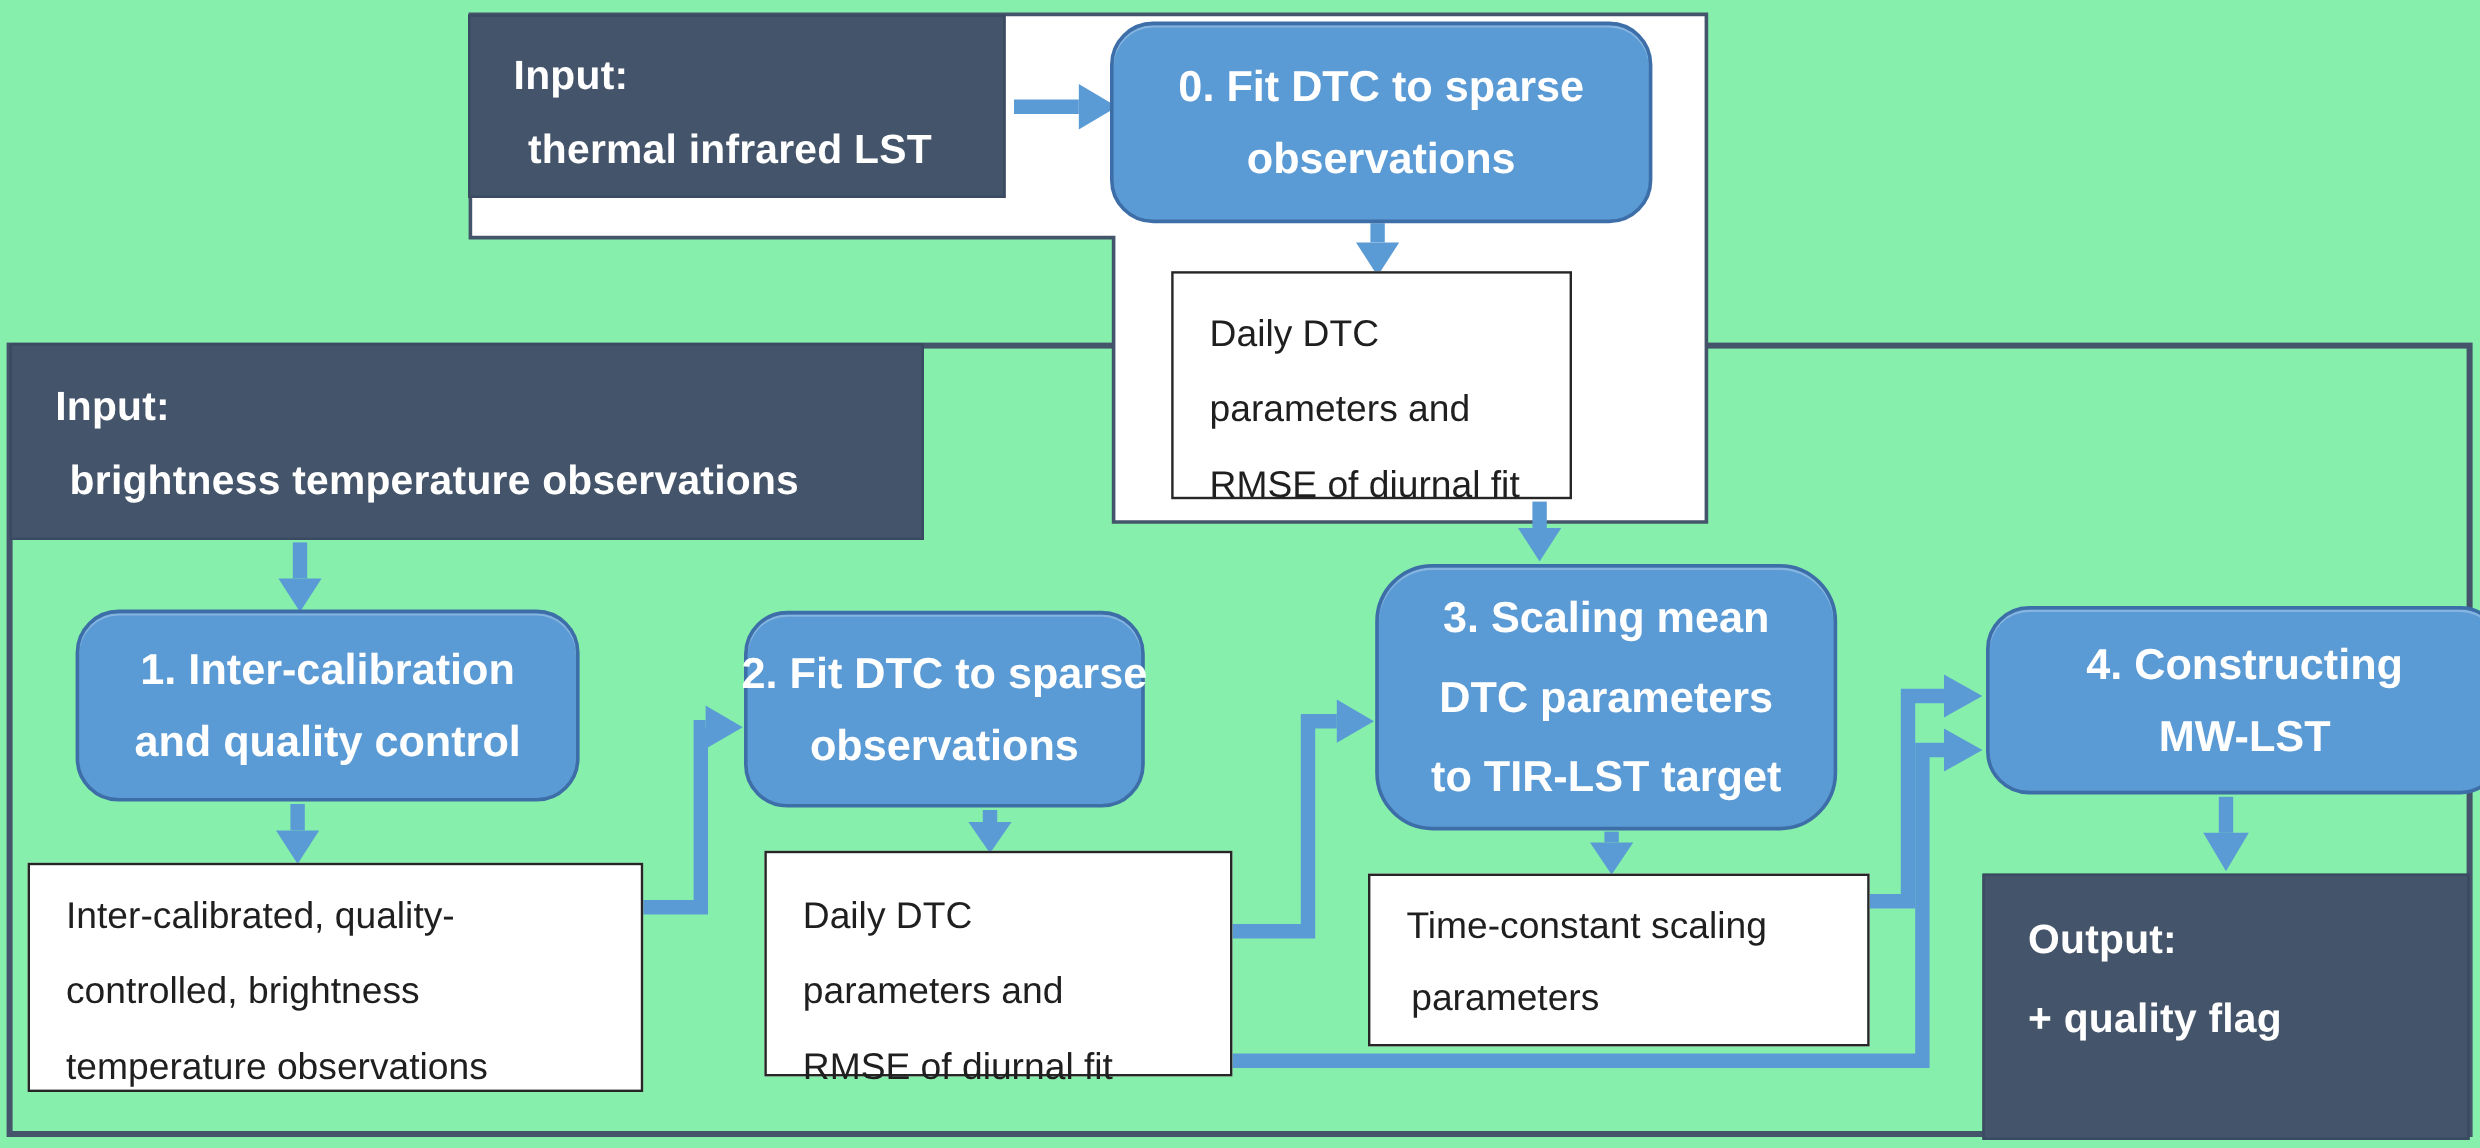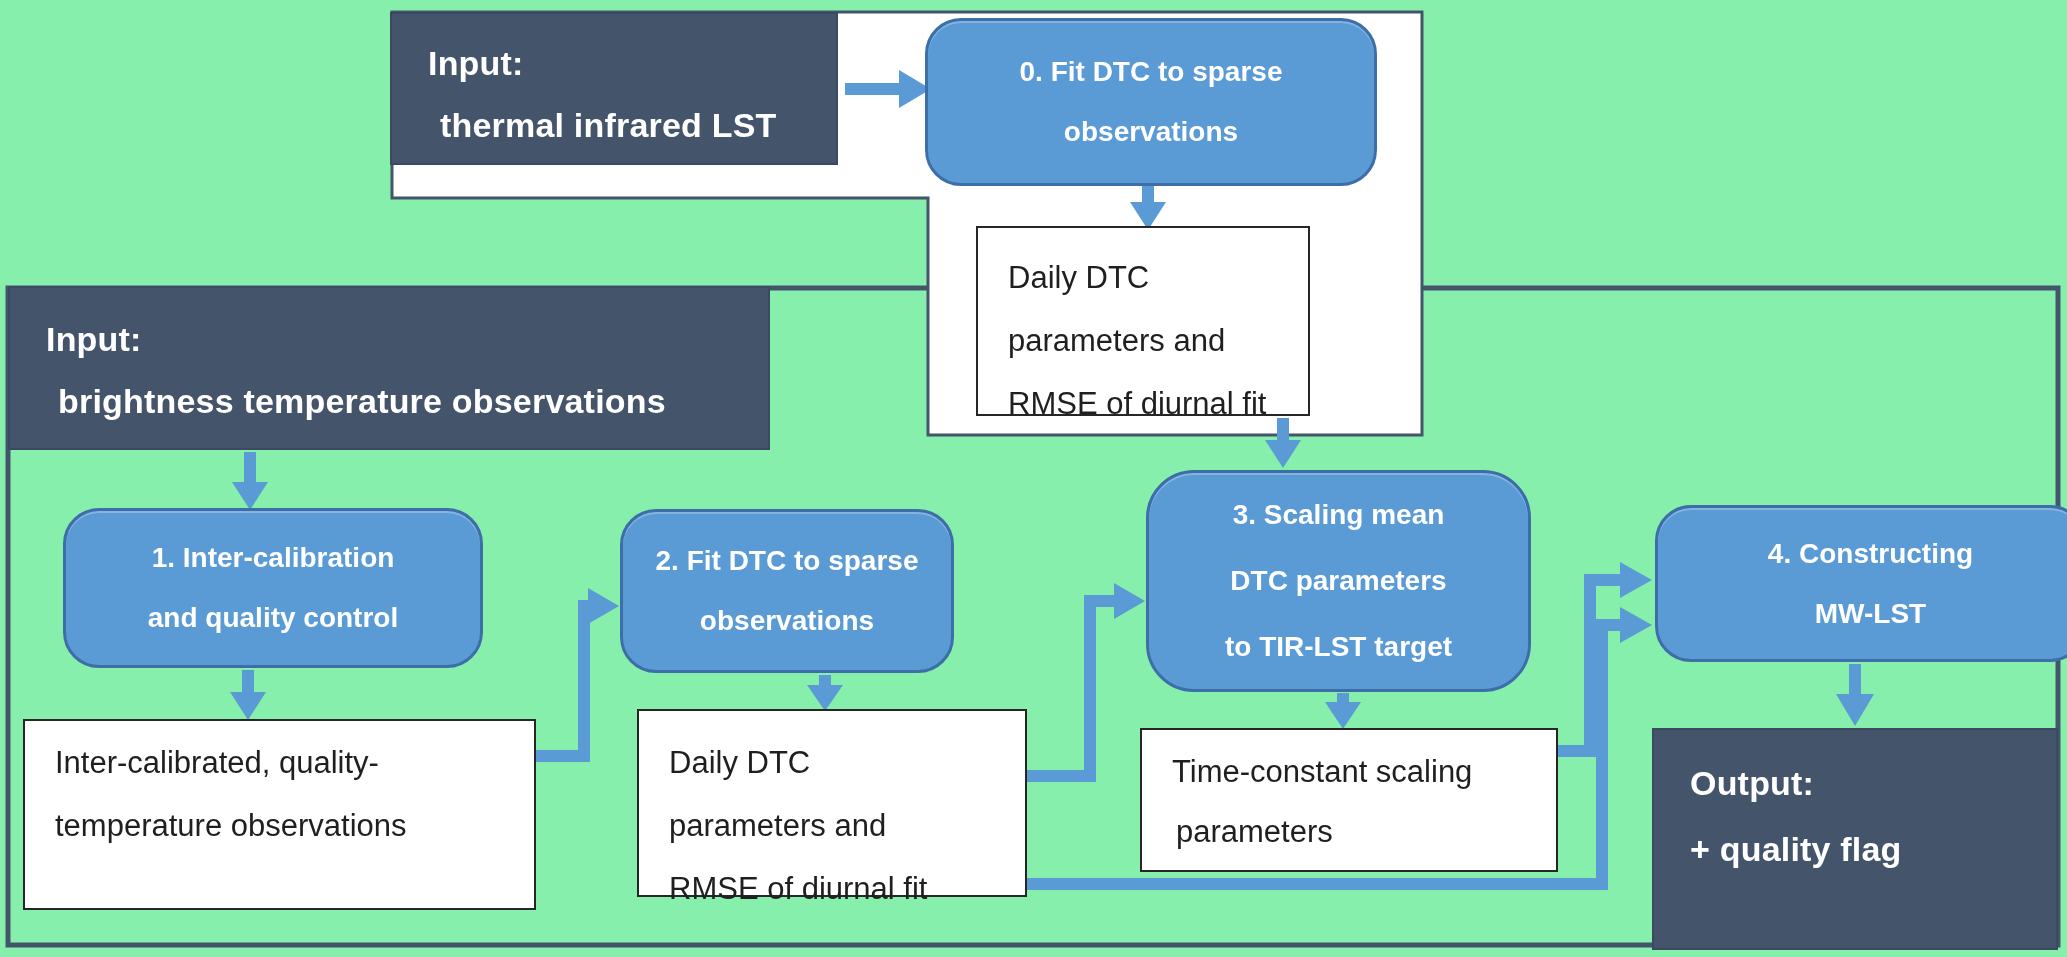--- a/index.html
+++ b/index.html
@@ -14,21 +14,21 @@
     background:#44546a;border:2px solid #3a4a60;color:#ffffff;
     font-size:34px;font-weight:600;line-height:62px;
     padding:18px 18px 0 36px;letter-spacing:.2px;
   }
   .dark .body{margin-left:12px;}
   .dark.out{line-height:66px;padding-top:20px;}
   
   .proc{
     background:#5b9bd5;border:3px solid #3d6ea8;border-radius:36px;color:#ffffff;
     display:flex;flex-direction:column;align-items:center;justify-content:center;
-    font-size:28px;font-weight:600;line-height:60px;text-align:center;
+    font-size:36px;font-weight:600;line-height:60px;text-align:center;
     box-shadow:inset 0 2px 0 rgba(255,255,255,.25);
   }
   .proc.big{border-radius:48px;line-height:66px;}
   
   .art{
     background:#ffffff;border:2px solid #262626;color:#1f1f1f;
     font-size:31px;line-height:63px;padding:30px 8px 0 30px;font-weight:400;
   }
   .art.tc{line-height:60px;padding-top:12px;}
   .art .indent{margin-left:4px;}
@@ -134,20 +134,21 @@
   </div>
 
   <div class="panel art" style="left:976px;top:226px;width:334px;height:190px;padding-top:18px">
     <div class="ln">Daily DTC</div>
     <div class="ln">parameters and</div>
     <div class="ln">RMSE of diurnal fit</div>
   </div>
 
   <div class="panel art" style="left:23px;top:719px;width:513px;height:191px;padding-top:10px">
     <div class="ln">Inter-calibrated, quality-</div>
+    <div class="ln">controlled, brightness</div>
     <div class="ln">temperature observations</div>
   </div>
 
   <div class="panel art" style="left:637px;top:709px;width:390px;height:188px;padding-top:20px">
     <div class="ln">Daily DTC</div>
     <div class="ln">parameters and</div>
     <div class="ln">RMSE of diurnal fit</div>
   </div>
 
   <div class="panel art tc" style="left:1140px;top:728px;width:418px;height:144px">

